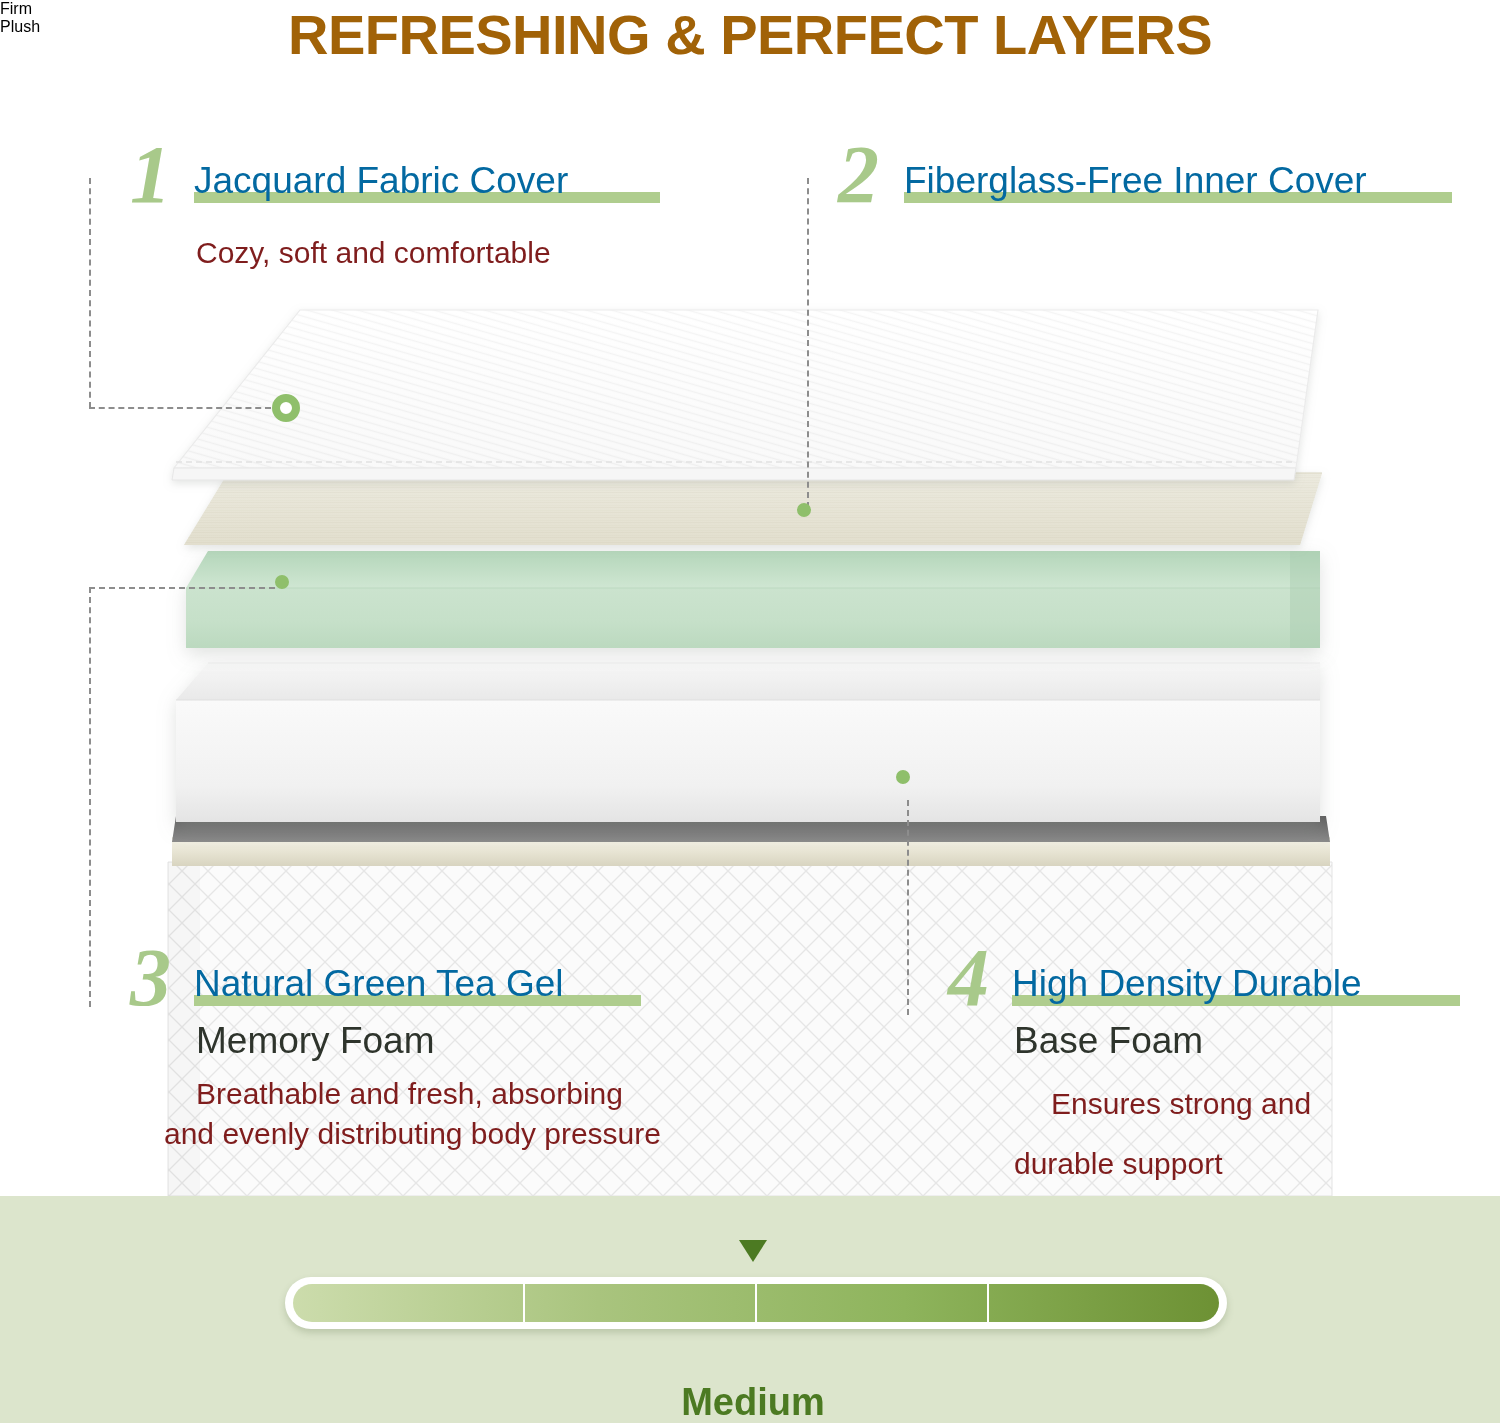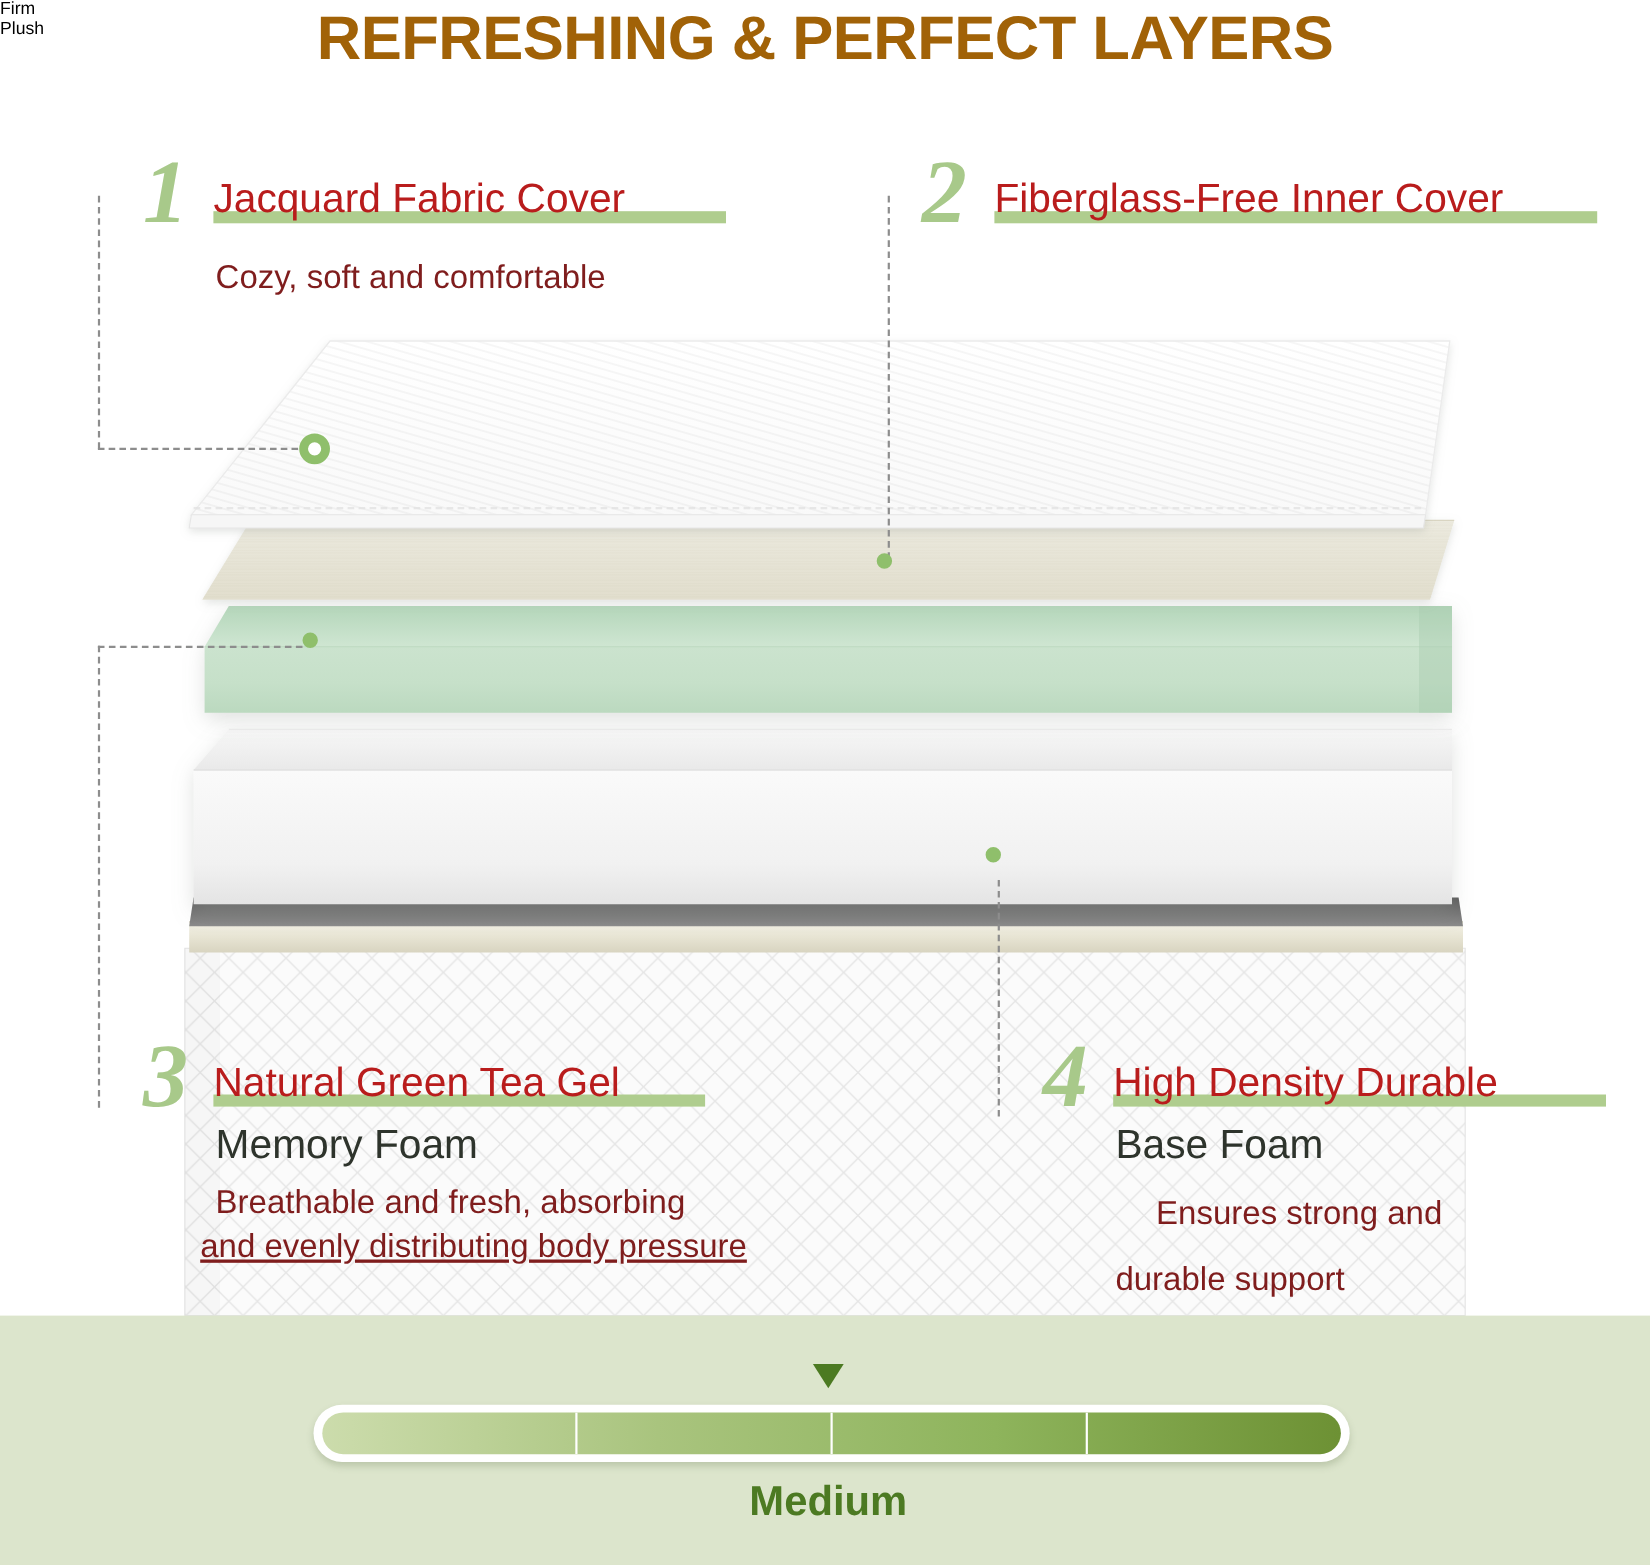--- a/index.html
+++ b/index.html
@@ -34,21 +34,21 @@
     font-size:82px;
     line-height:1;
     color:#A8C98A;
     top:-26px;left:0;
   }
   .callout .headwrap{position:relative;display:inline-block;}
   .callout .head{
     position:relative;
     display:inline-block;
     font-size:37px;
-    color:#b91c1c;
+    color:#0369a1;
     line-height:1.12;
     white-space:nowrap;
     z-index:2;
   }
   .hl{
     position:absolute;
     height:11px;
     background:#AFCD8E;
     z-index:1;
   }
@@ -103,21 +103,21 @@
   .seg{flex:1;position:relative;}
   .seg + .seg{border-left:2px solid #ffffff;}
   .marker-tri{
     position:absolute;left:739px;top:1240px;
     width:0;height:0;
     border-left:14px solid transparent;
     border-right:14px solid transparent;
     border-top:22px solid #4C7A22;
   }
   
-  #medium-wrap{position:absolute;left:573px;top:1344px;width:360px;text-align:center;}
+  #medium-wrap{position:absolute;left:573px;top:1381px;width:360px;text-align:center;}
 </style>
 </head>
 <body>
 
 <div id="root">
 
   <div class="title">REFRESHING &amp; PERFECT LAYERS</div>
 
   <svg id="mattress" viewBox="0 0 1500 1200">
     <defs>
@@ -267,21 +267,21 @@
   </div>
 
   <div class="callout" style="left:130px;top:963px;">
     <div class="num">3</div>
     <div class="headwrap" style="margin-left:64px;">
       <div class="hl" style="left:0px;top:32px;width:447px;"></div>
       <div class="head">Natural Green Tea Gel</div>
     </div>
     <div class="head2" style="margin-left:66px;margin-top:16px;">Memory Foam</div>
     <div class="sub" style="margin-left:66px;margin-top:12px;">Breathable and fresh, absorbing</div>
-    <div class="sub" style="margin-left:52px;text-decoration:underline;">and evenly distributing body pressure</div>
+    <div class="sub" style="margin-left:34px;">and evenly distributing body pressure</div>
   </div>
 
   <div class="callout" style="left:948px;top:963px;">
     <div class="num">4</div>
     <div class="headwrap" style="margin-left:64px;">
       <div class="hl" style="left:0px;top:32px;width:448px;"></div>
       <div class="head">High Density Durable</div>
     </div>
     <div class="head2" style="margin-left:66px;margin-top:16px;">Base Foam</div>
     <div class="sub" style="margin-left:103px;margin-top:22px;">Ensures strong and</div>

